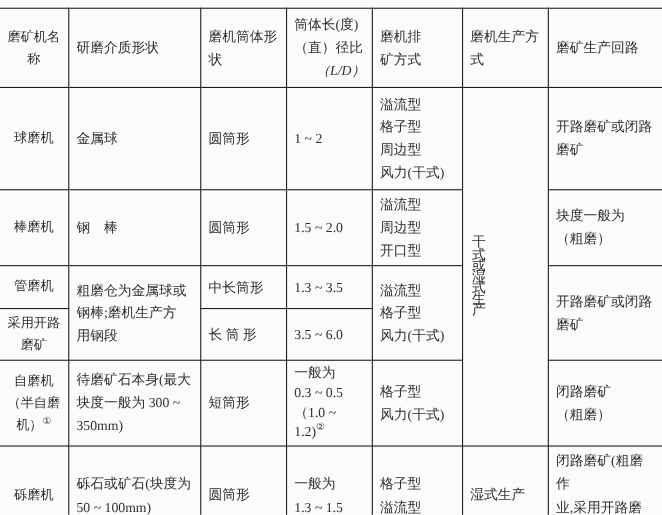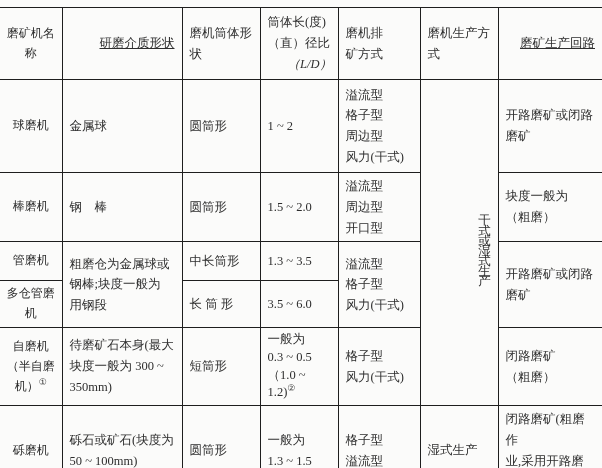--- a/index.html
+++ b/index.html
@@ -26,21 +26,21 @@
     text-align:left;
     overflow:hidden;
   }
   th:first-child,td:first-child{
     border-left:none;
     text-align:center;
     padding:3px 1px;
     font-size:12px;
   }
   th:last-child,td:last-child{border-right:none;}
-  .c-center{text-align:right;text-decoration:underline;}
+  .c-center{text-align:left;}
   tr.r-hdr{height:72px;}
   tr.r-ball{height:93px;}
   tr.r-rod{height:69px;}
   tr.r-tube{height:39px;padding-left:38px;}
   tr.r-multi{height:37px;}
   tr.r-auto{height:75px;}
   tr.r-pebble{height:70px;}
   .blk{display:block;}
   .ld{font-style:italic;margin-left:20px;}
   .tight{line-height:1.42;}
@@ -106,33 +106,33 @@
       <td>溢流型
 周边型
 开口型</td>
       <td>块度一般为
 （粗磨）</td>
     </tr>
 
     <tr class="r-tube">
       <td>管磨机</td>
       <td rowspan="2">粗磨仓为金属球或
-钢棒;块度一般为
+钢棒;磨机生产方
 用钢段</td>
       <td>中长筒形</td>
       <td>1.3 ~ 3.5</td>
       <td rowspan="2">溢流型
 格子型
 风力(干式)</td>
       <td rowspan="2">开路磨矿或闭路
 磨矿</td>
     </tr>
 
     <tr class="r-multi">
-      <td>多仓管磨机</td>
+      <td>采用开路磨矿</td>
       <td>长 筒 形</td>
       <td>3.5 ~ 6.0</td>
     </tr>
 
     <tr class="r-auto">
       <td><span>自磨机
 （半自磨
 机）</span><sup>①</sup></td>
       <td>待磨矿石本身(最大
 块度一般为 300 ~

